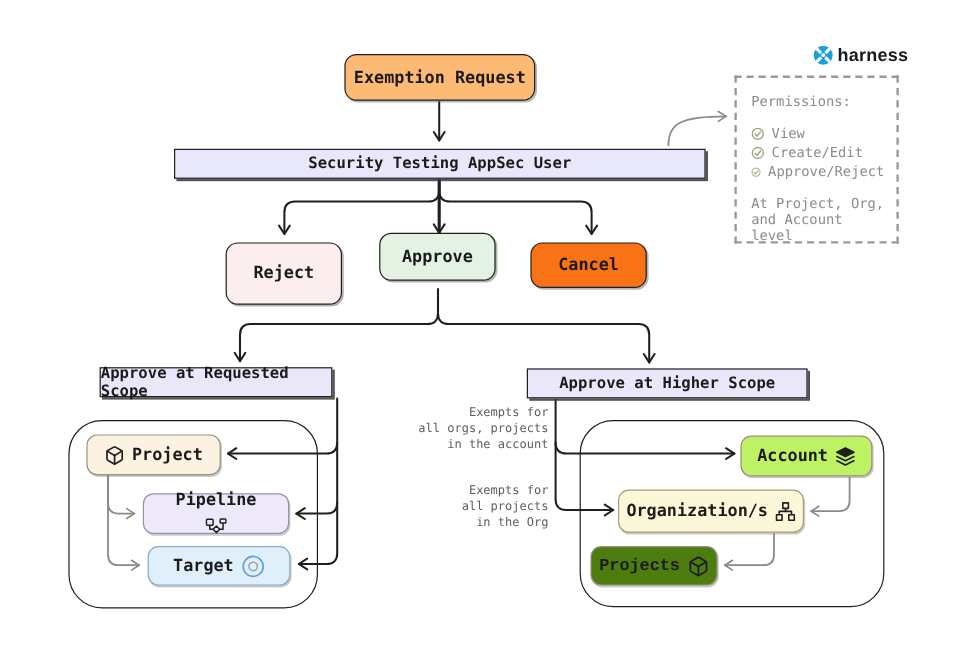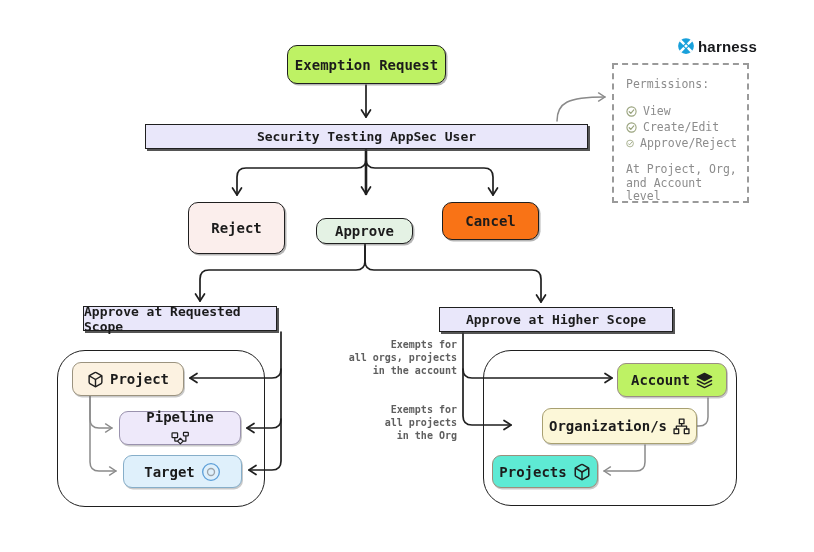--- a/index.html
+++ b/index.html
@@ -6,21 +6,21 @@
   .stage{position:relative;width:814px;height:552px;background:#ffffff;overflow:hidden;
          font-family:"DejaVu Sans Mono","Liberation Mono",monospace;}
   .abs{position:absolute;box-sizing:border-box;}
   svg.arrows{position:absolute;left:0;top:0;pointer-events:none;}
 
   
   .node{display:flex;align-items:center;justify-content:center;gap:7px;
         border:1.6px solid #1f1f1f;border-radius:10px;
         font-size:14px;font-weight:bold;color:#1b1b1b;
         box-shadow:1.5px 1.5px 0 rgba(90,90,90,.45);}
-  .n-blue{background:#bef264;}
+  .n-blue{background:#fdba74;}
   .n-pink{background:#fbeeec;}
   .n-green{background:#e4f2e4;}
   .n-lblue{background:#f97316;}
 
   
   .bar{display:flex;align-items:center;justify-content:center;
        background:#e9e7fa;border:1.6px solid #1f1f1f;
        font-size:13px;font-weight:bold;color:#1b1b1b;
        box-shadow:2px 2px 0 rgba(55,55,55,.85);}
 
@@ -30,32 +30,32 @@
   
   .mini{display:flex;align-items:center;justify-content:center;gap:6px;
         border:1.3px solid #8f8f8f;border-radius:9px;
         font-size:14px;font-weight:bold;color:#1b1b1b;
         box-shadow:1px 1.5px 0 rgba(120,120,120,.4);}
   .m-cream{background:#fcf2e1;border-color:#9b937f;}
   .m-lav{background:#eee9fa;border-color:#9a92ae;flex-direction:column;}
   .m-blue{background:#dff0fb;border-color:#86aec9;}
   .m-rose{background:#bef264;border-color:#9b8d85;}
   .m-yellow{background:#fcf7d8;border-color:#a8a071;}
-  .m-peach{background:#5eead4;border-color:#9b8f7c;}
+  .m-peach{background:#4d7c0f;border-color:#9b8f7c;font-family:Liberation Mono, monospace;}
   .mini svg{flex:0 0 auto;}
 
   
   .perm{border:2px dashed #9a9a9a;color:#8c8c8c;font-size:11.5px;
         padding:13px 10px 10px 12px;line-height:13.5px;}
   .perm .ttl{margin-bottom:13px;}
   .perm .item{display:flex;align-items:center;gap:6px;margin:2.5px 0;}
   .perm .foot{margin-top:13px;white-space:pre-line;}
 
   
-  .note{font-size:10px;font-weight:bold;color:#5f5f5f;text-align:right;
+  .note{font-size:10px;font-weight:normal;color:#5f5f5f;text-align:right;
         line-height:13px;white-space:pre-line;}
 
   
   .logo{display:flex;align-items:center;gap:3px;}
   .logo span{font-family:"Liberation Sans","DejaVu Sans",sans-serif;
              font-size:15px;font-weight:bold;color:#17191c;letter-spacing:.2px;}
 </style>
 </head>
 <body>
 
@@ -149,21 +149,21 @@
     <span>Exemption Request</span>
   </div>
 
   <div class="bar abs" style="left:145px;top:124px;width:443px;height:25px;">
     <span>Security Testing AppSec User</span>
   </div>
 
   <div class="node n-pink abs" style="left:188px;top:202px;width:97px;height:52px;">
     <span>Reject</span>
   </div>
-  <div class="node n-green abs" style="left:316px;top:218px;width:97px;height:26px;">
+  <div class="node n-green abs" style="left:316px;top:194px;width:97px;height:40px;">
     <span>Approve</span>
   </div>
   <div class="node n-lblue abs" style="left:442px;top:202px;width:97px;height:38px;">
     <span>Cancel</span>
   </div>
 
   <div class="bar abs" style="left:83px;top:306px;width:194px;height:25px;">
     <span>Approve at Requested Scope</span>
   </div>
   <div class="bar abs" style="left:439px;top:307px;width:234px;height:25px;">
@@ -204,21 +204,21 @@
 
   <div class="mini m-rose abs" style="left:617px;top:363px;width:110px;height:34px;">
     <span>Account</span>
     <svg width="17" height="17" viewBox="0 0 24 24" fill="none" stroke="#1f1f1f" stroke-width="2" stroke-linecap="round" stroke-linejoin="round">
       <polygon points="12 2 2 7 12 12 22 7 12 2" fill="#1f1f1f"></polygon>
       <polyline points="2 12 12 17 22 12"></polyline>
       <polyline points="2 17 12 22 22 17"></polyline>
     </svg>
   </div>
 
-  <div class="mini m-yellow abs" style="left:542px;top:408px;width:155px;height:36px;">
+  <div class="mini m-yellow abs" style="left:515px;top:408px;width:155px;height:36px;">
     <span>Organization/s</span>
     <svg width="17" height="17" viewBox="0 0 24 24" fill="none" stroke="#1f1f1f" stroke-width="1.9" stroke-linejoin="round">
       <rect x="9" y="1.5" width="6.5" height="6.5"></rect>
       <rect x="1.5" y="15.5" width="6.5" height="6.5"></rect>
       <rect x="16" y="15.5" width="6.5" height="6.5"></rect>
       <path d="M12.2 8 V11.5 M4.7 15.5 V11.5 H19.2 V15.5"></path>
     </svg>
   </div>
 
   <div class="mini m-peach abs" style="left:492px;top:455px;width:106px;height:33px;">

